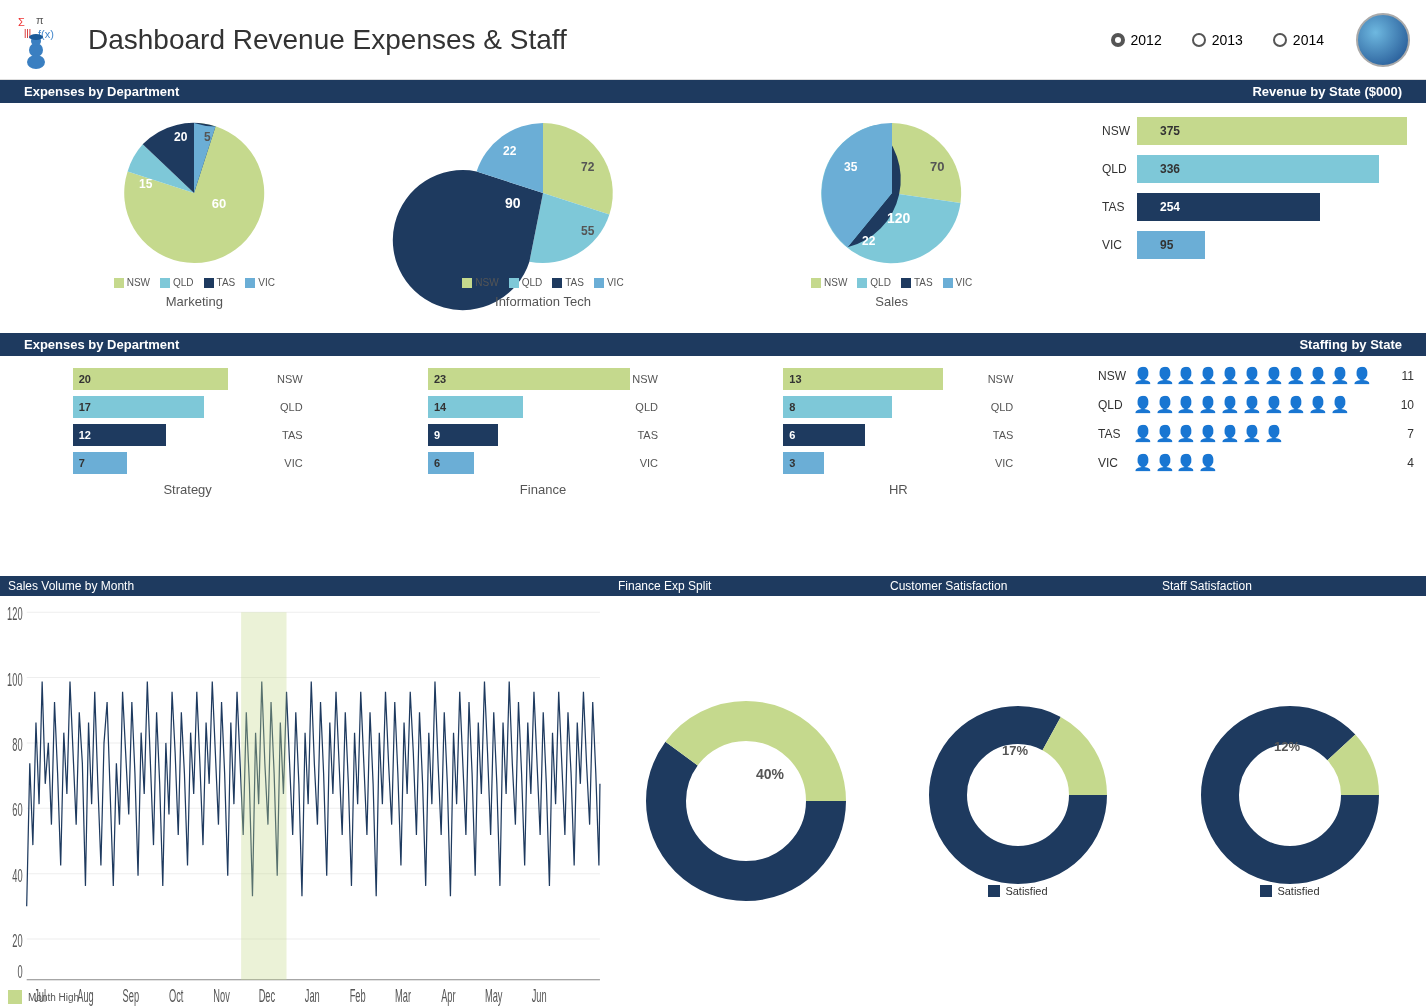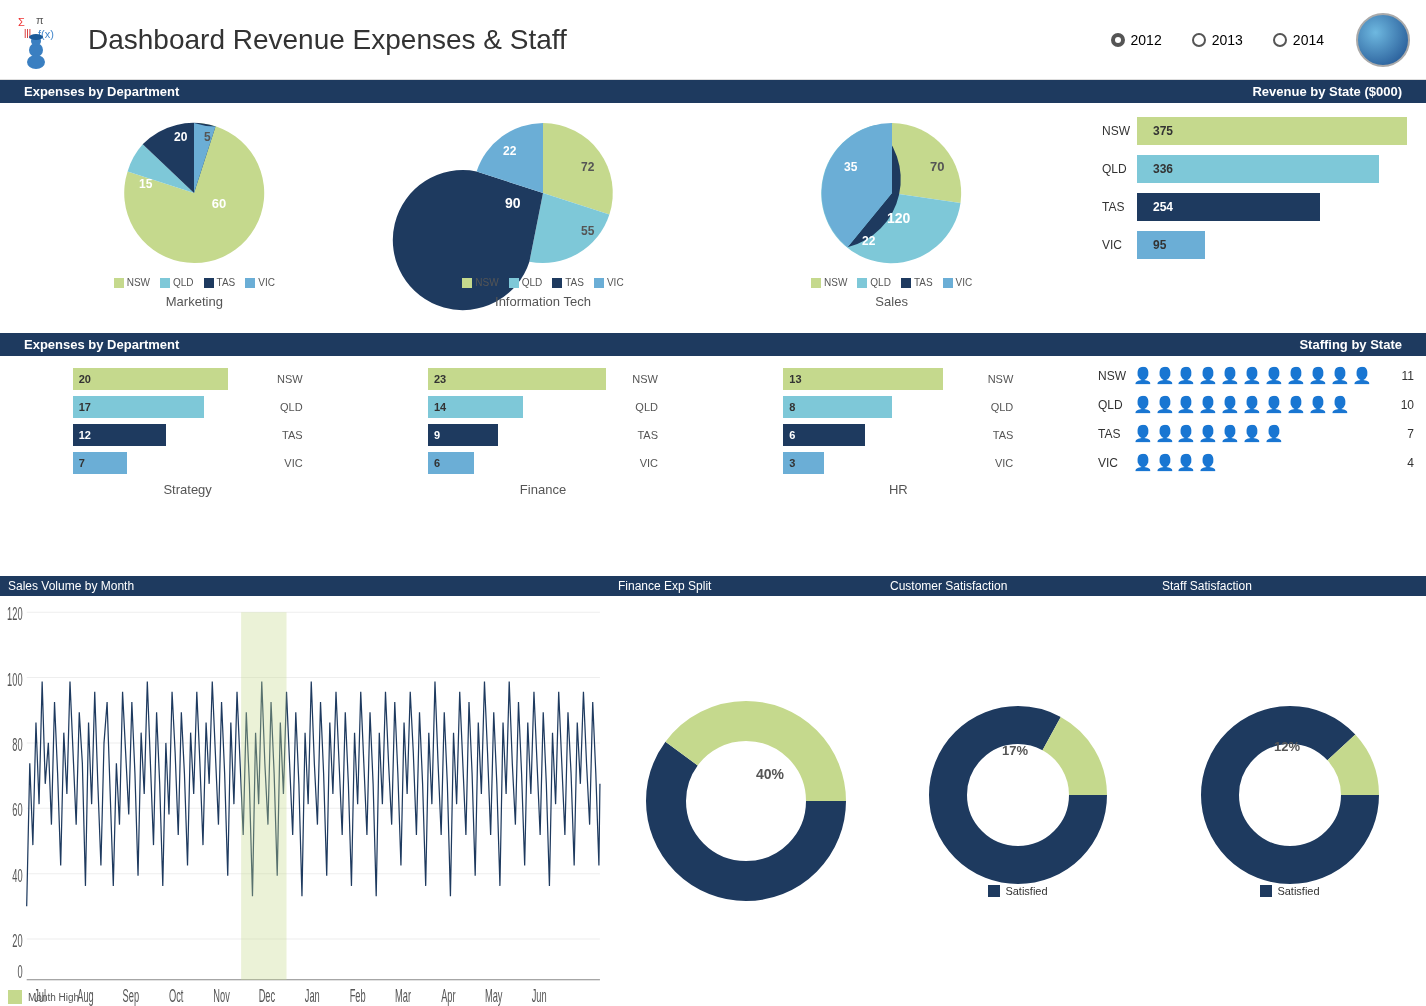--- a/index.html
+++ b/index.html
@@ -18,21 +18,21 @@
 
     
     .section-bar { background: #1e3a5f; color: #fff; font-size: 13px; font-weight: 600; padding: 4px 24px; display: flex; justify-content: space-between; align-items: center; }
     .pie-label { font-size: 13px; color: #555; margin-top: 6px; }
     .legend { display: flex; gap: 10px; margin-top: 4px; flex-wrap: wrap; justify-content: center; }
     .legend-item { display: flex; align-items: center; gap: 3px; font-size: 10px; color: #555; }
     .legend-box { width: 10px; height: 10px; }
     .rev-row { display: flex; align-items: center; margin-bottom: 10px; }
     .rev-state { width: 35px; font-size: 12px; color: #333; }
     .rev-bar-wrap { flex: 1; }
-    .rev-bar { height: 28px; display: flex; align-items: center; padding-left: 16px; font-size: 12px; color: #333; font-weight: 600; }
+    .rev-bar { height: 28px; display: flex; align-items: center; padding-left: 23px; font-size: 12px; color: #333; font-weight: 600; }
     .dept-title { font-size: 13px; color: #555; text-align: center; width: 100%; margin-top: 8px; }
     .hbar-row { display: flex; align-items: center; margin-bottom: 6px; width: 100%; }
     .hbar-state { font-size: 11px; color: #555; width: 28px; text-align: right; margin-left: 4px; }
     .hbar { height: 22px; display: flex; align-items: center; justify-content: flex-start; padding-left: 6px; font-size: 11px; color: #fff; font-weight: 600; }
     .staff-row { display: flex; align-items: center; margin-bottom: 10px; }
     .staff-state { width: 35px; font-size: 12px; color: #333; }
     .staff-icons { flex: 1; display: flex; gap: 2px; flex-wrap: wrap; }
     .staff-count { font-size: 12px; color: #333; margin-left: 4px; }
     .sales-title-bar { background: #1e3a5f; color: #fff; font-size: 12px; padding: 3px 8px; }
 
@@ -266,21 +266,21 @@
             <div class="hbar-state">VIC</div>
           </div>
         </div>
         <div class="dept-title">Strategy</div>
       </div>
 
       <div style="width:230px;">
         <div style="margin-bottom:4px;">
           <div class="hbar-row">
             <div style="width:200px;">
-                <div class="hbar" style="background:#c5d98d;width:178px;color:#333;">23</div>
+                <div class="hbar" style="background:#c5d98d;width:202px;color:#333;">23</div>
               </div>
             <div class="hbar-state">NSW</div>
           </div>
           <div class="hbar-row">
             <div style="width:200px;">
                 <div class="hbar" style="background:#7ec8d8;width:95px;color:#333;">14</div>
               </div>
             <div class="hbar-state">QLD</div>
           </div>
           <div class="hbar-row">

